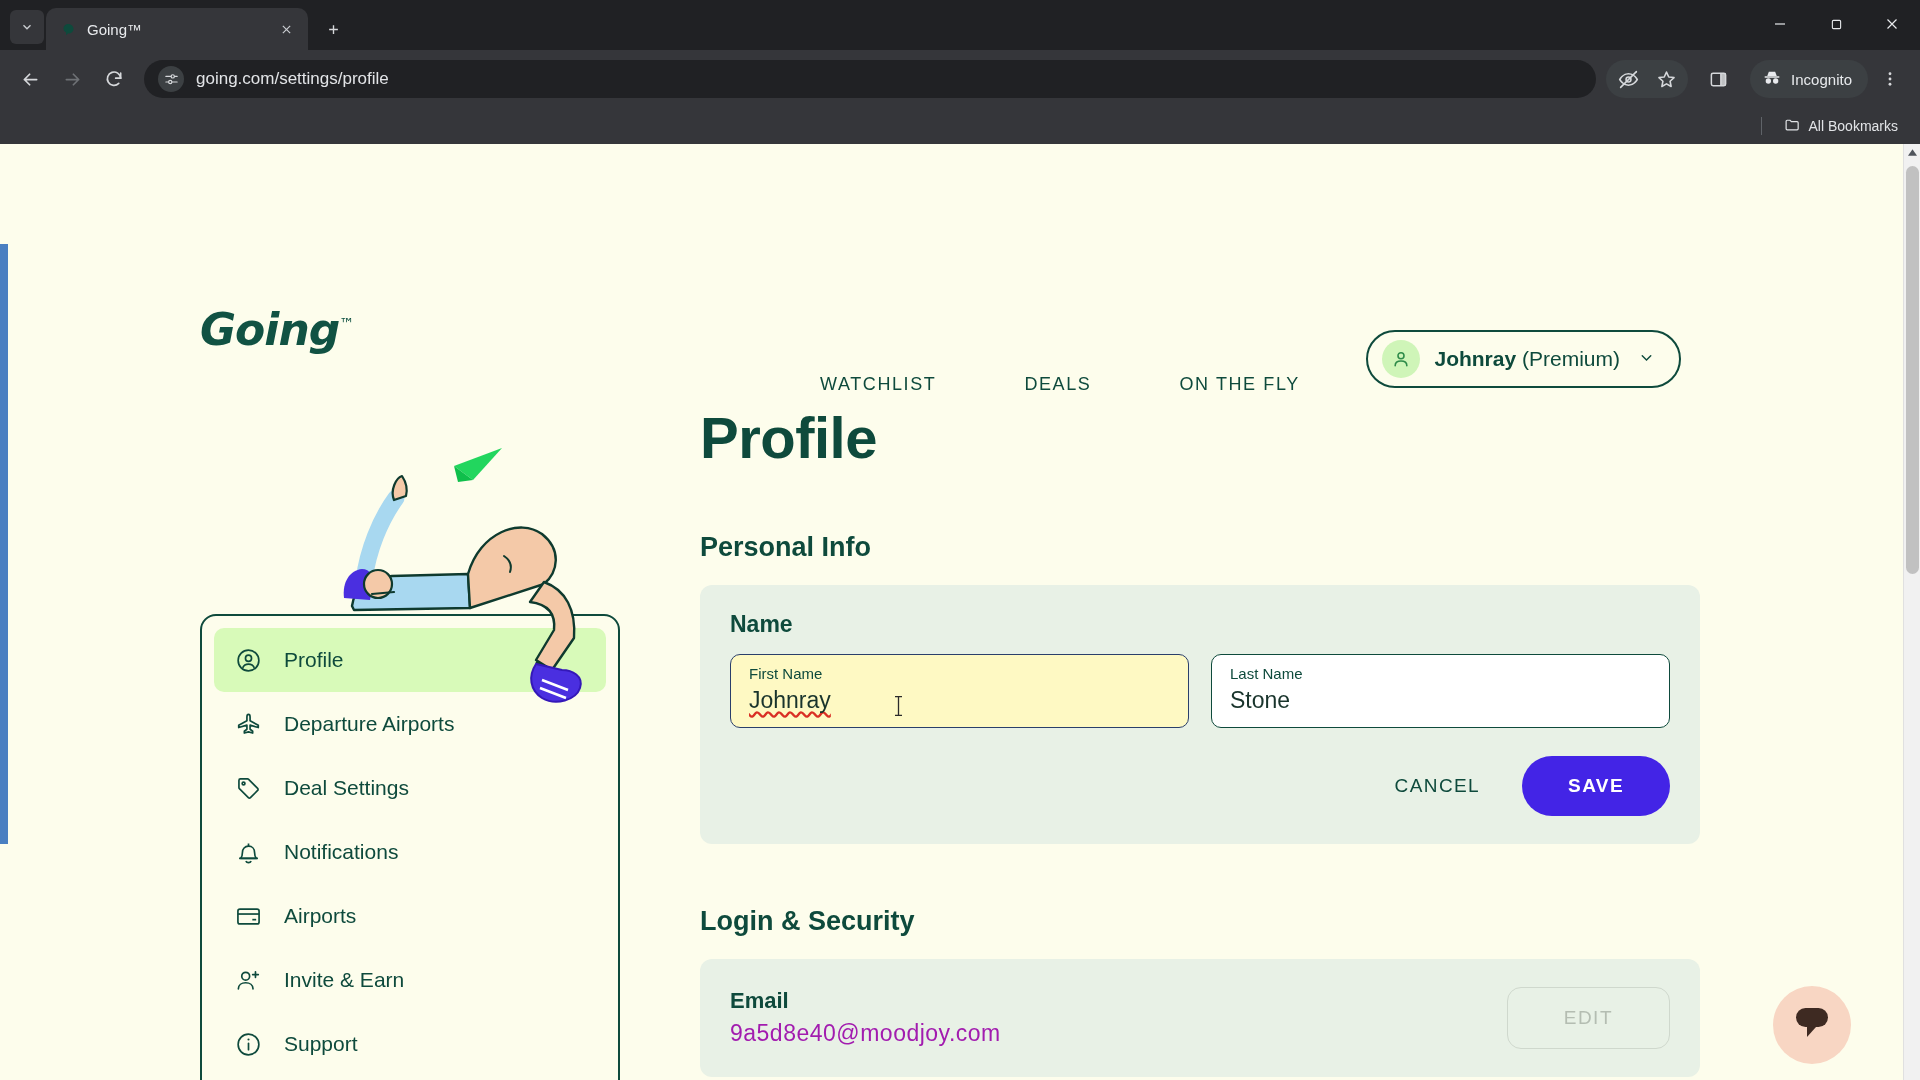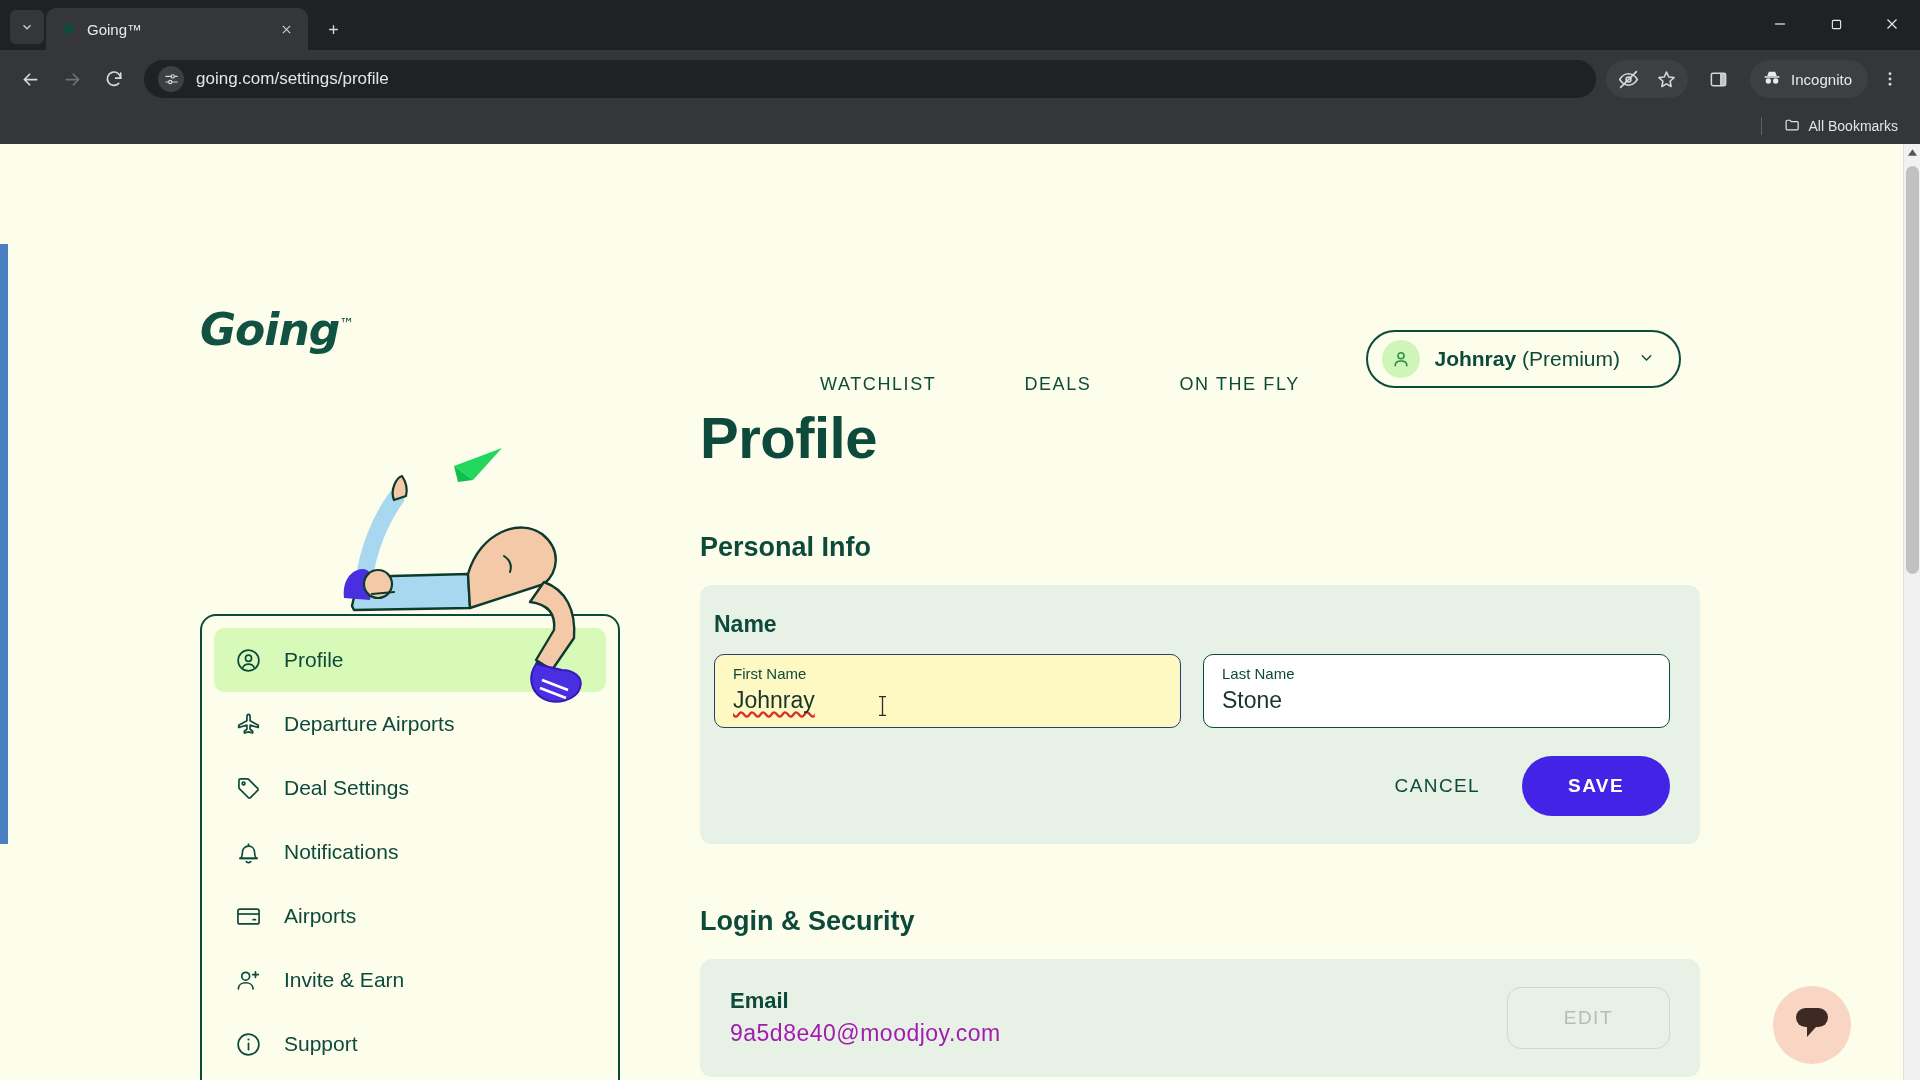--- a/index.html
+++ b/index.html
@@ -190,21 +190,21 @@
   .page-title {
     font-size: 58px; font-weight: 700; color: #0E4A3C;
     letter-spacing: -0.5px; line-height: 1.1;
   }
   .section-title {
     font-size: 27px; font-weight: 700; color: #0E4A3C;
     margin-top: 62px; margin-bottom: 22px;
   }
   .card {
     background: #E8F1E6; border-radius: 12px;
-    padding: 26px 30px 28px 14px;
+    padding: 26px 30px 28px 30px;
   }
   .card-label { font-size: 23px; font-weight: 700; color: #0E4A3C; margin-bottom: 16px; }
 
   .fieldrow { display: flex; gap: 22px; }
   .field {
     flex: 1; height: 74px;
     border: 1.5px solid #0E4A3C; border-radius: 10px;
     background: #ffffff; padding: 10px 18px 0 18px;
     position: relative;
   }

